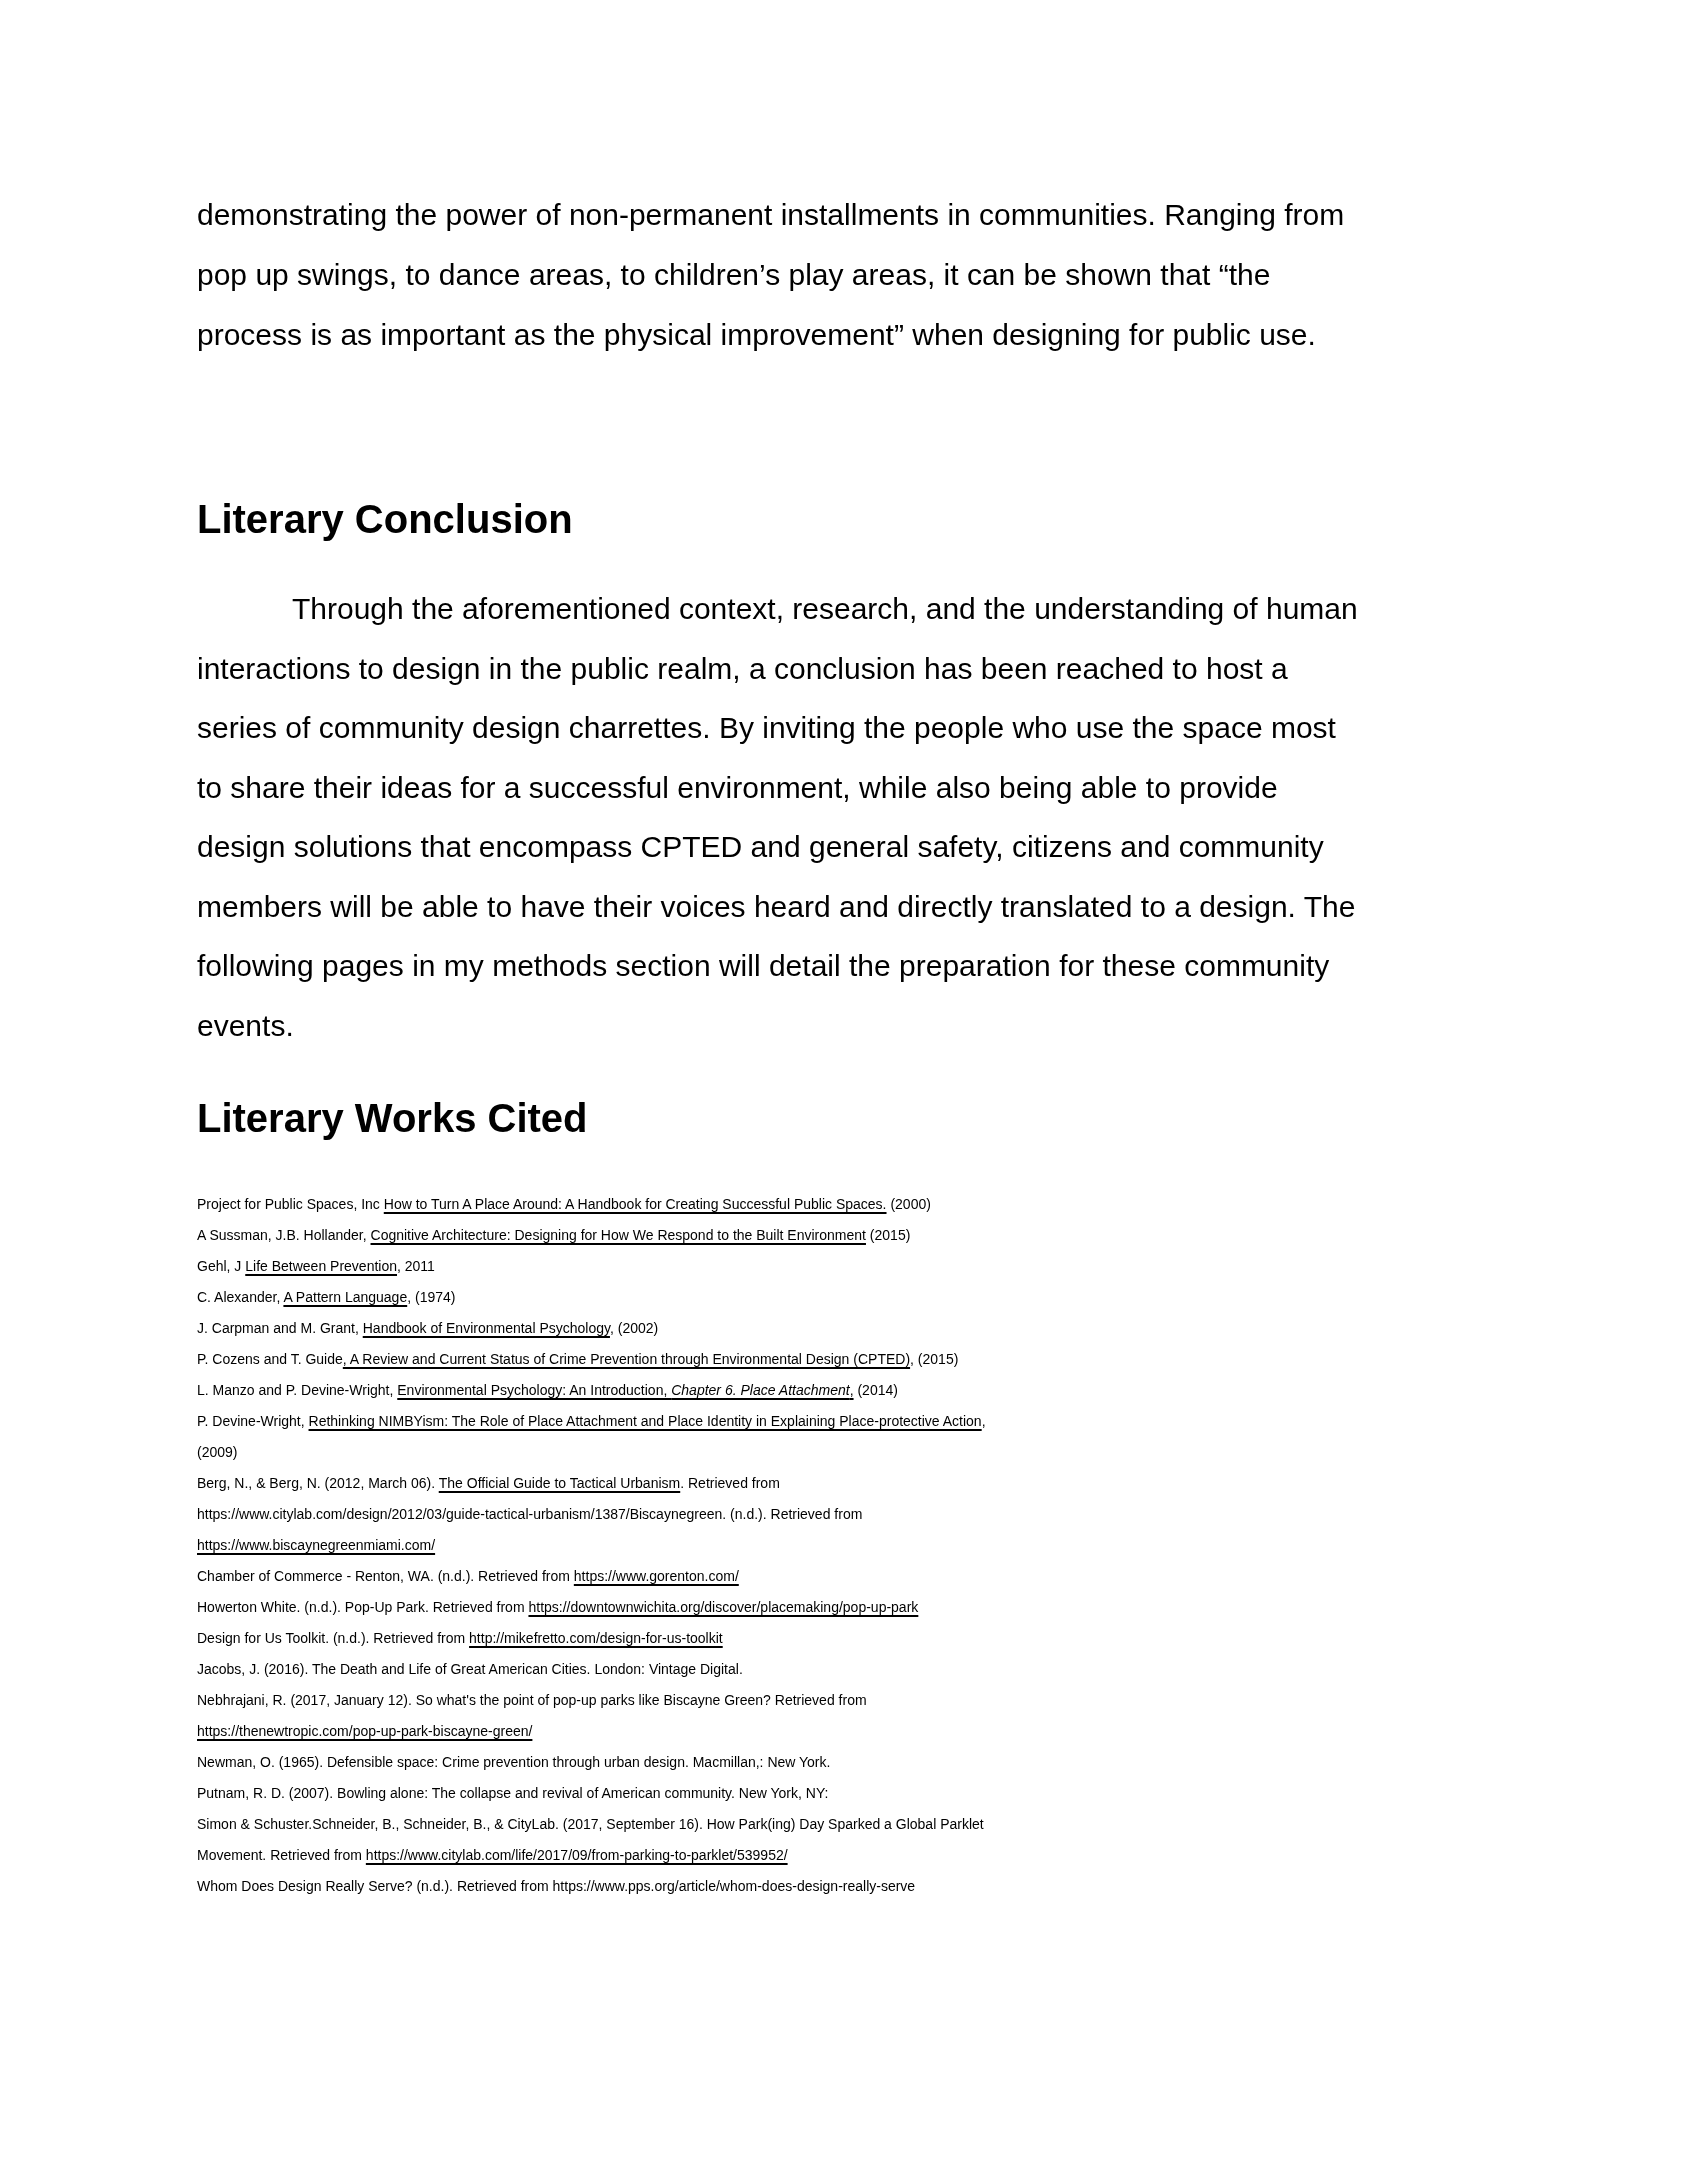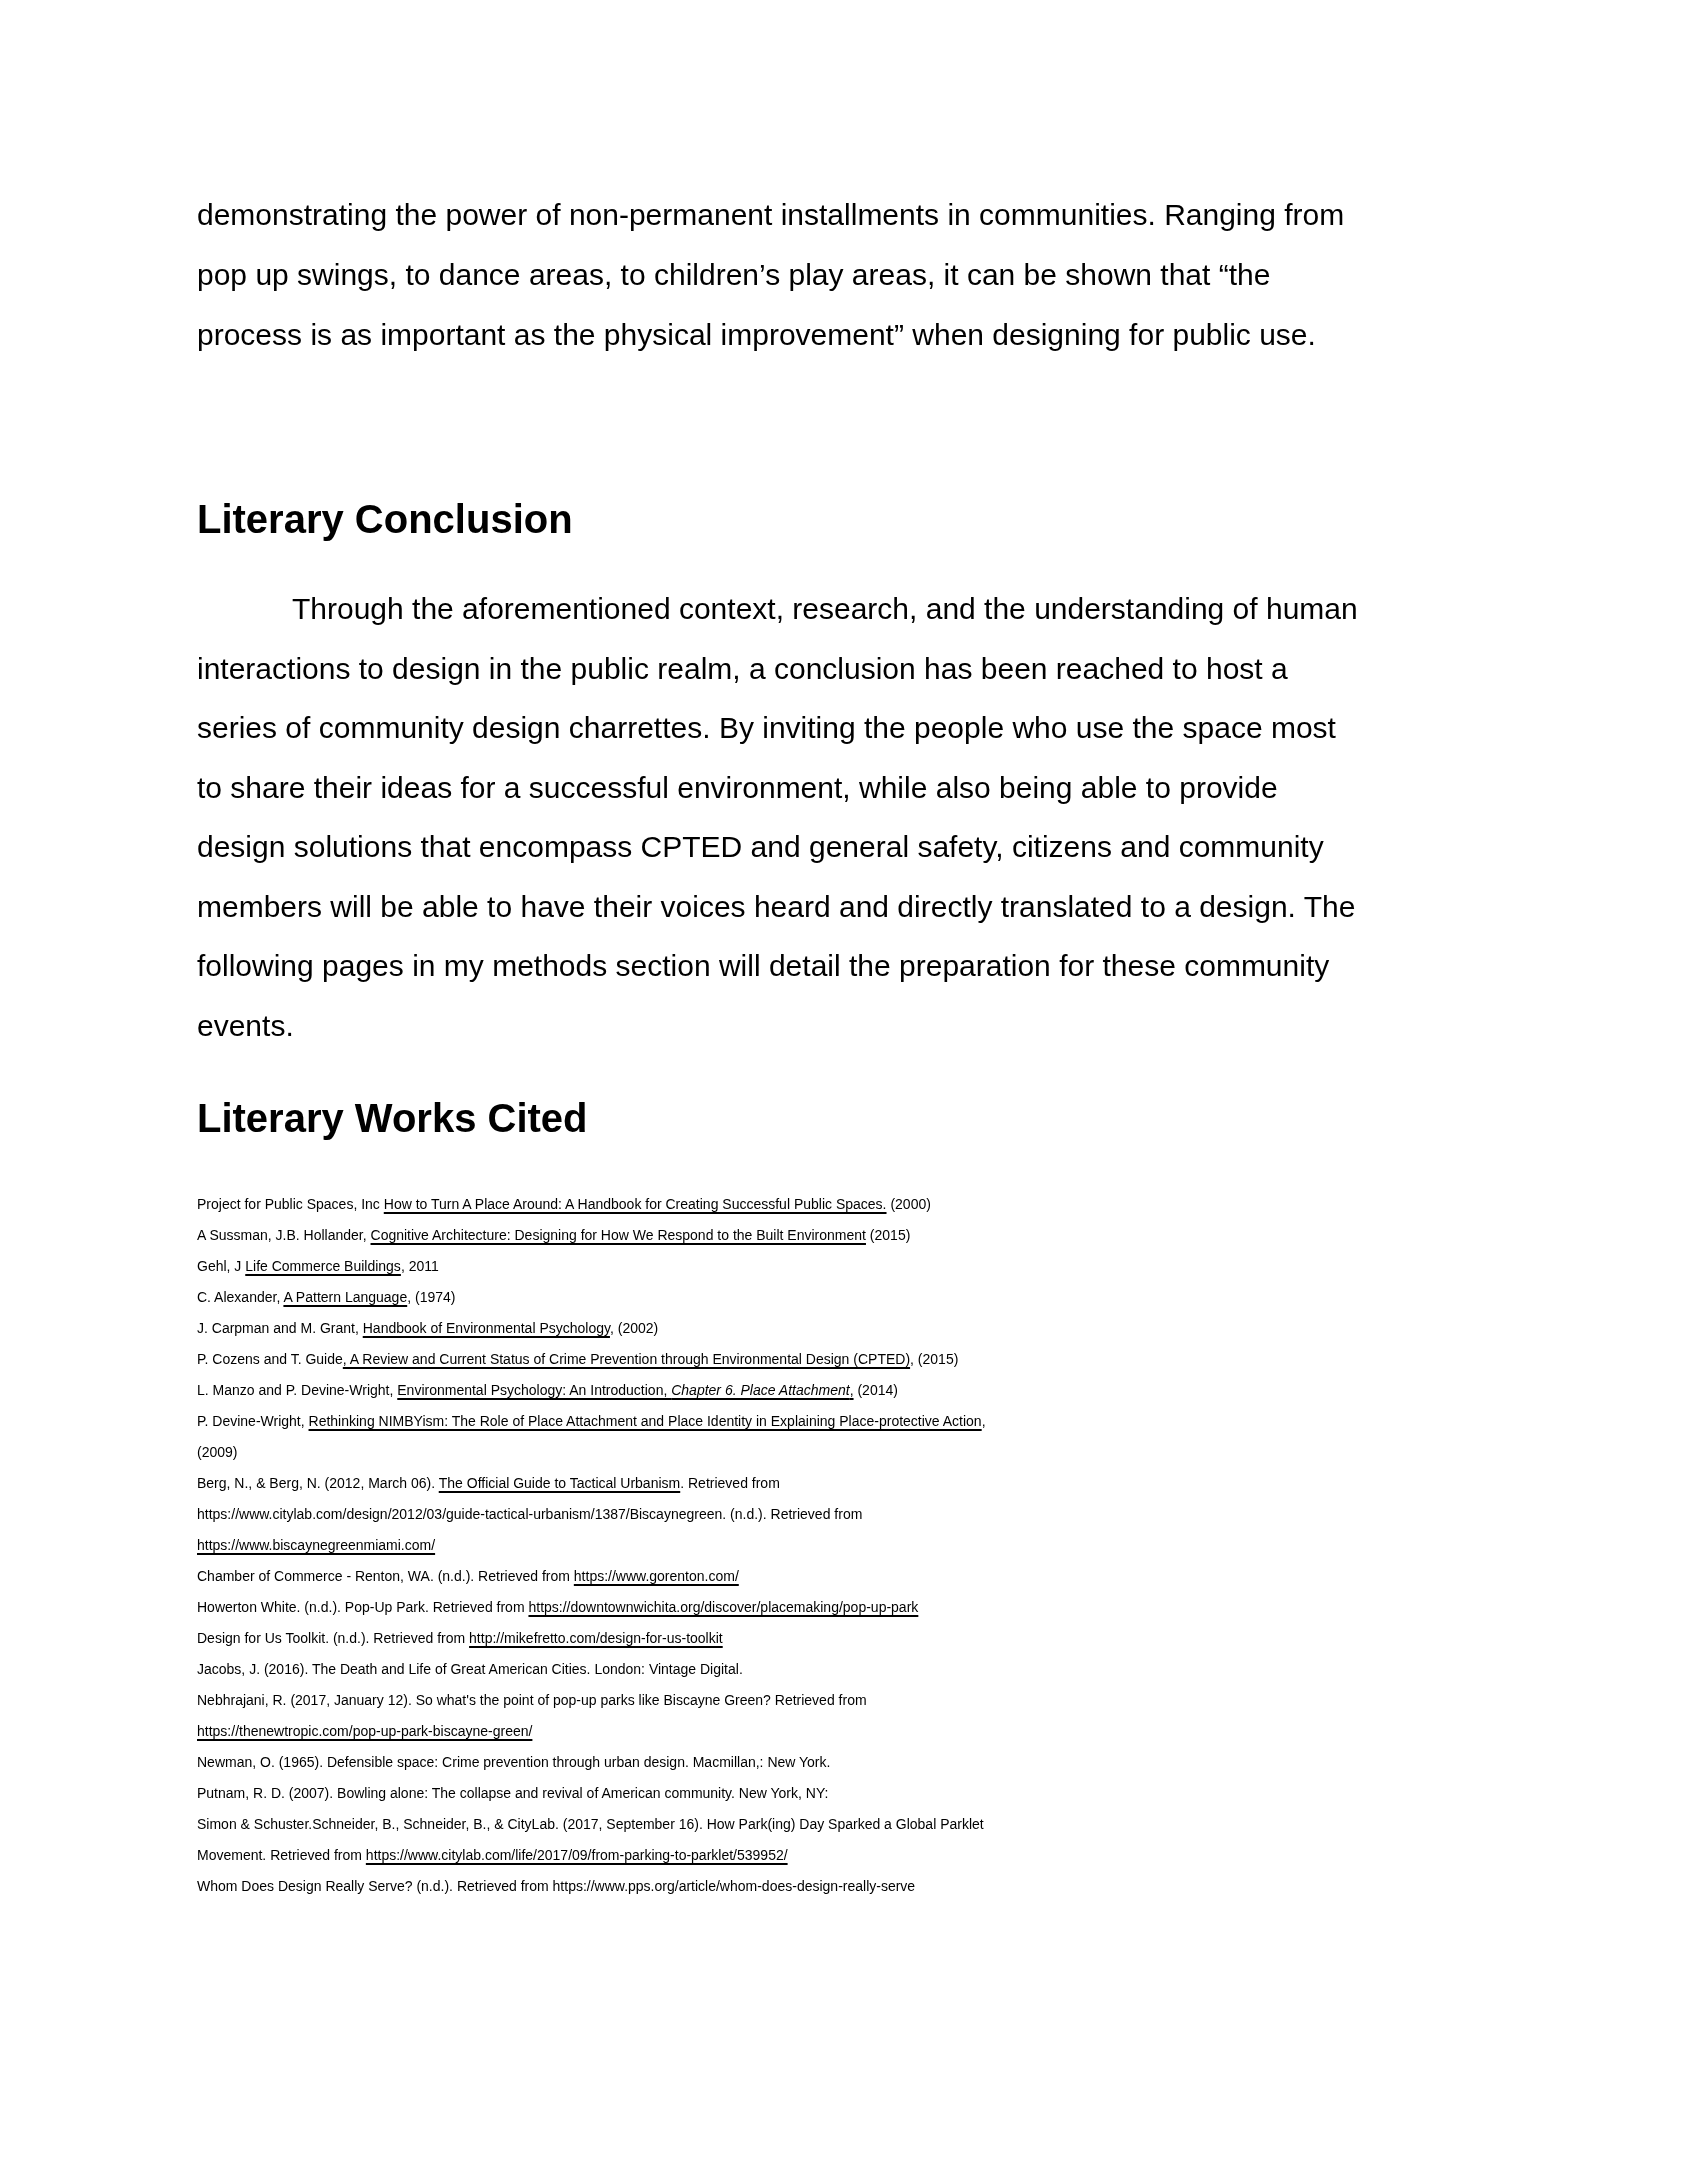--- a/index.html
+++ b/index.html
@@ -34,21 +34,21 @@
     <div class="body-line" style="top:890px">members will be able to have their voices heard and directly translated to a design. The</div>
     <div class="body-line" style="top:949px">following pages in my methods section will detail the preparation for these community</div>
     <div class="body-line" style="top:1009px">events.</div>
   </div>
 
   <div class="heading" style="top:1100px">Literary Works Cited</div>
 
   <div class="refs" id="refs">
       <div class="ref-line"><span>Project for Public Spaces, Inc </span><span class="u"><span>How to Turn A Place Around: A Handbook for Creating Successful Public Spaces.</span></span><span> (2000)</span></div>
       <div class="ref-line"><span>A Sussman, J.B. Hollander, </span><span class="u"><span>Cognitive Architecture: Designing for How We Respond to the Built Environment</span></span><span> (2015)</span></div>
-      <div class="ref-line"><span>Gehl, J </span><span class="u"><span>Life Commerce Buildings</span></span><span>, 2011</span></div>
+      <div class="ref-line"><span>Gehl, J </span><span class="u"><span>Life Between Prevention</span></span><span>, 2011</span></div>
       <div class="ref-line"><span>C. Alexander, </span><span class="u"><span>A Pattern Language</span></span><span>, (1974)</span></div>
       <div class="ref-line"><span>J. Carpman and M. Grant, </span><span class="u"><span>Handbook of Environmental Psychology</span></span><span>, (2002)</span></div>
       <div class="ref-line"><span>P. Cozens and T. Guide</span><span class="u"><span>, A Review and Current Status of Crime Prevention through Environmental Design (CPTED)</span></span><span>, (2015)</span></div>
       <div class="ref-line"><span>L. Manzo and P. Devine-Wright, </span><span class="u"><span>Environmental Psychology: An Introduction, </span><span class="i">Chapter 6. Place Attachment</span><span>,</span></span><span> (2014)</span></div>
       <div class="ref-line"><span>P. Devine-Wright, </span><span class="u"><span>Rethinking NIMBYism: The Role of Place Attachment and Place Identity in Explaining Place-protective Action</span></span><span>,</span></div>
       <div class="ref-line"><span>(2009)</span><span></span></div>
       <div class="ref-line"><span>Berg, N., &amp; Berg, N. (2012, March 06). </span><span class="u"><span>The Official Guide to Tactical Urbanism</span></span><span>. Retrieved from</span></div>
       <div class="ref-line"><span>https://www.citylab.com/design/2012/03/guide-tactical-urbanism/1387/Biscaynegreen. (n.d.). Retrieved from</span><span></span></div>
       <div class="ref-line"><span></span><span class="u"><span>https://www.biscaynegreenmiami.com/</span></span><span></span></div>
       <div class="ref-line"><span>Chamber of Commerce - Renton, WA. (n.d.). Retrieved from </span><span class="u"><span>https://www.gorenton.com/</span></span><span></span></div>

